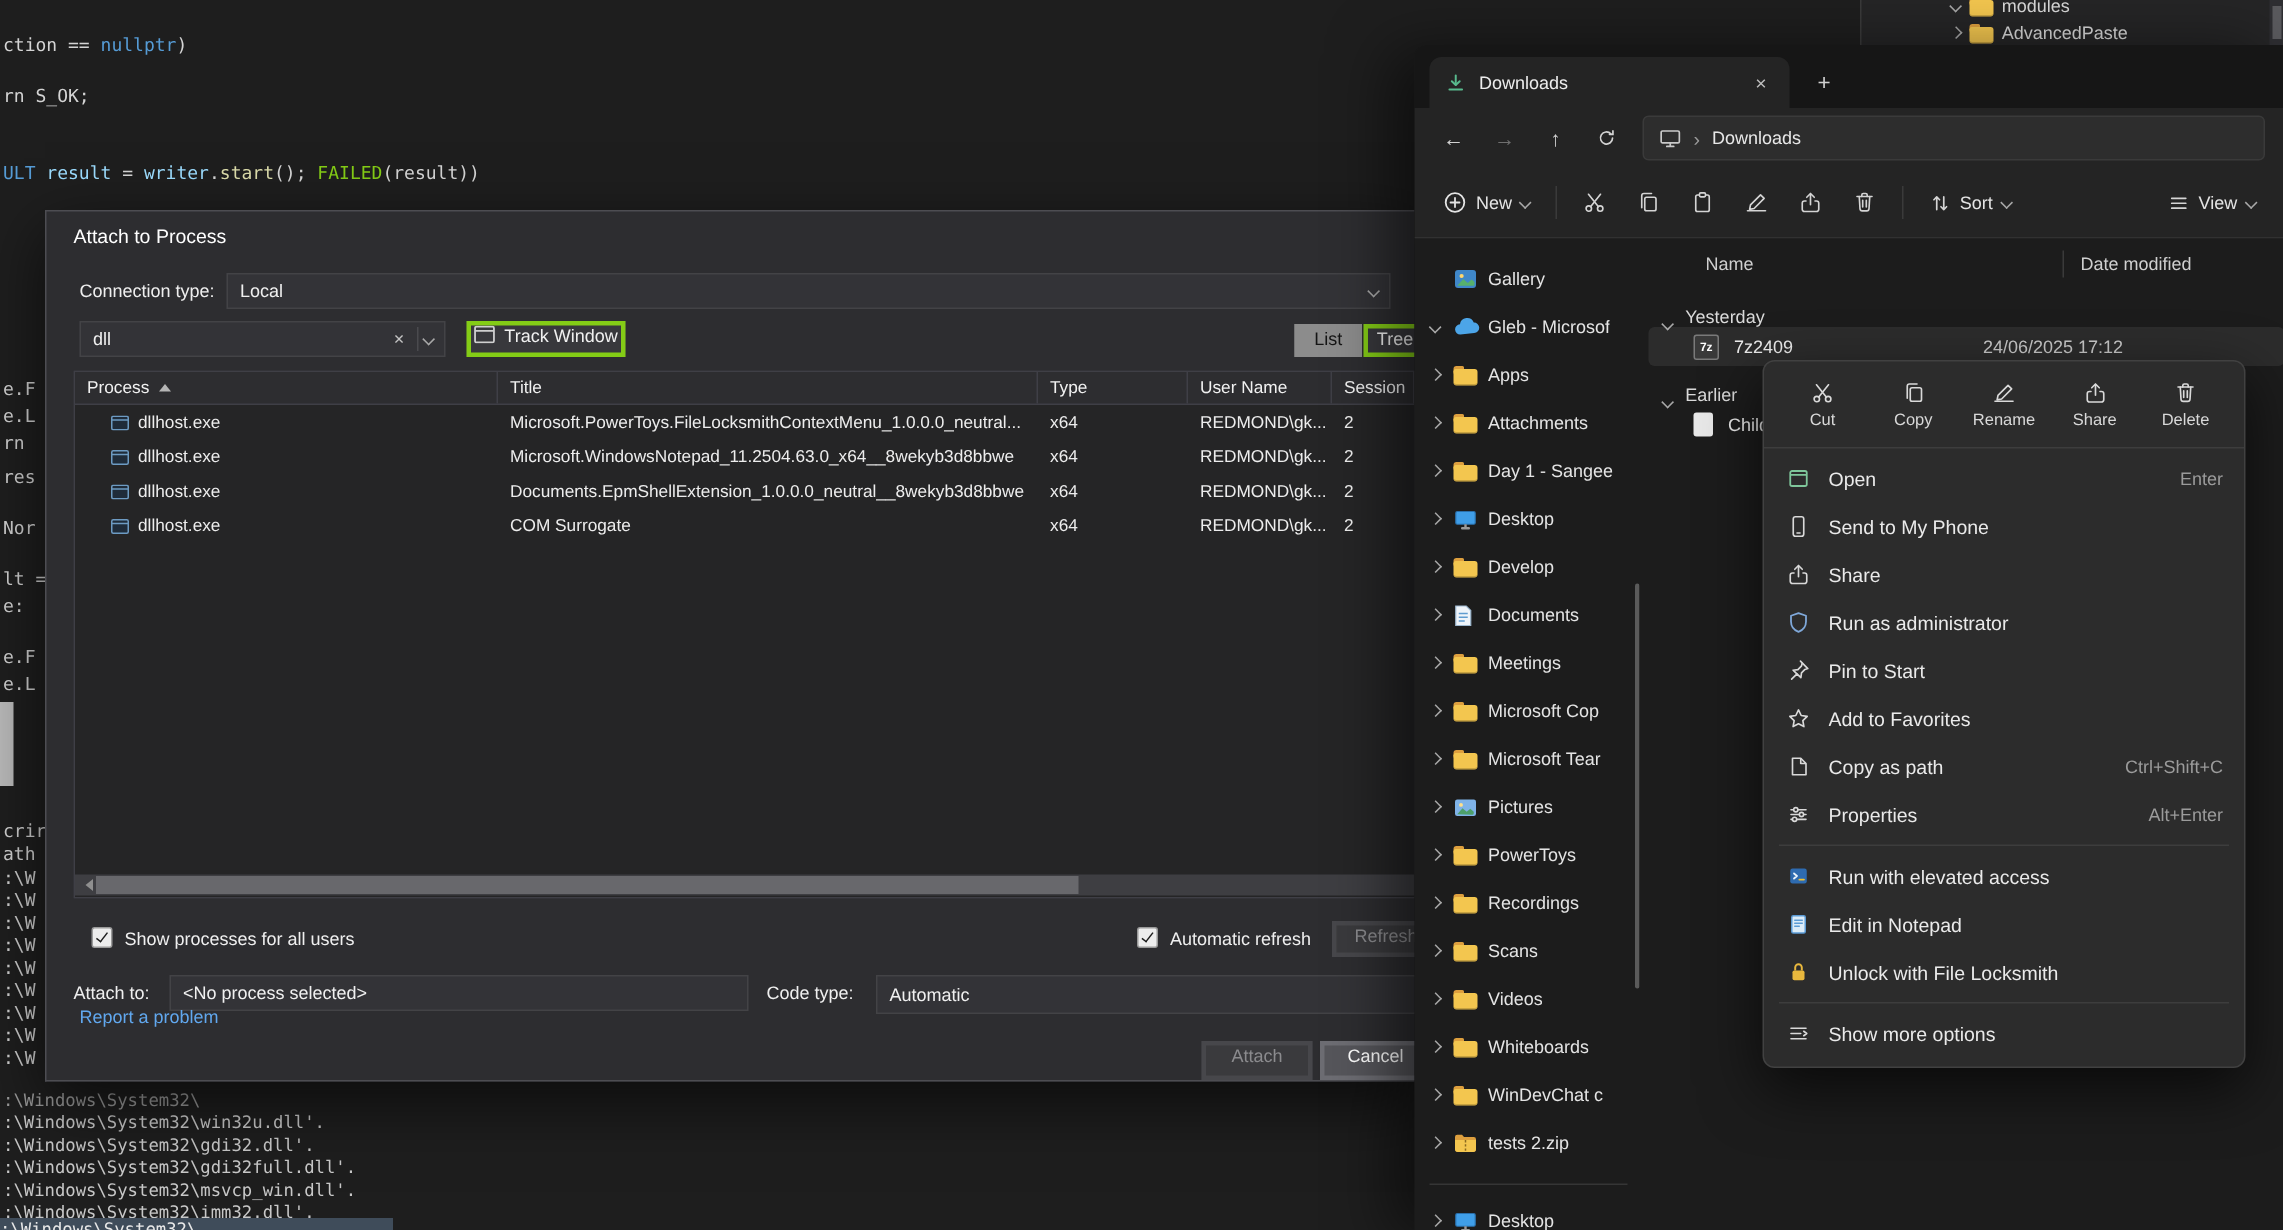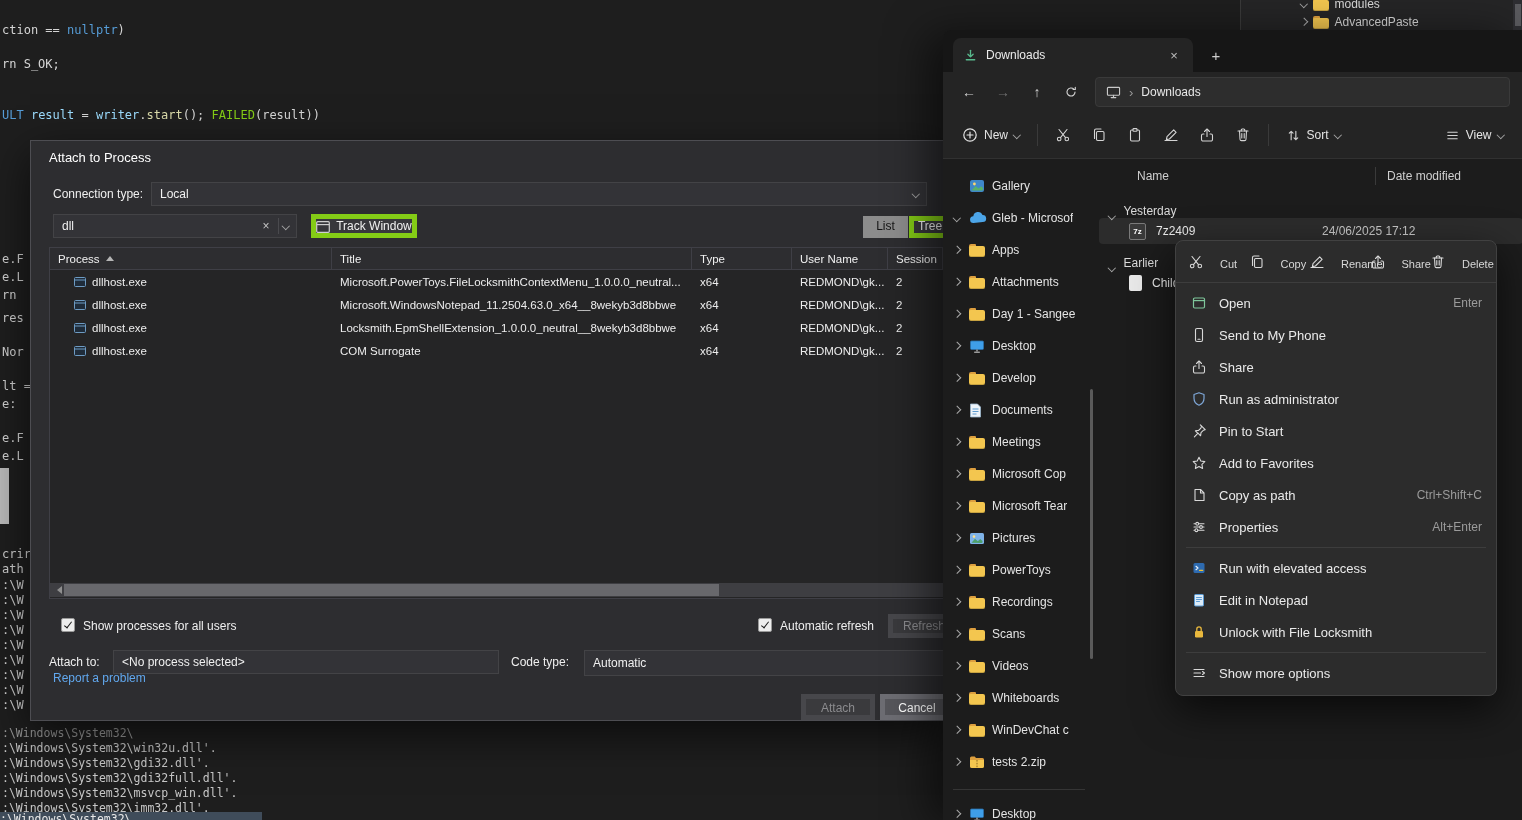--- a/index.html
+++ b/index.html
@@ -17,21 +17,21 @@
 .c-kw{color:#569cd6}.c-var{color:#9cdcfe}.c-fn{color:#dcdcaa}.c-macro{color:#84cc16}
 .left-block{position:absolute;left:0;top:468px;width:9px;height:56px;background:#b9b9b9}
 .out-hl{position:absolute;left:0;top:812px;width:262px;height:8px;background:#3f4c5a;overflow:hidden;font-family:"DejaVu Sans Mono",monospace;font-size:11.5px;color:#e8e8e8}
 
 
 .dlg{position:absolute;left:30px;top:140px;width:913px;height:581px;background:#2d2d30;border:1px solid #4d4d52;border-right:none;box-shadow:0 14px 40px rgba(0,0,0,.6);overflow:hidden;color:#f1f1f1;font-size:12px;z-index:5}
 .dlg .ttl{position:absolute;left:18px;top:9px;font-size:13px;color:#fff}
 .lbl{position:absolute;color:#efefef;font-size:12px;white-space:nowrap}
 .inp,.combo{position:absolute;background:#333337;border:1px solid #434346;display:flex;align-items:center;padding:0 8px;color:#f0f0f0;font-size:12px}
 .spacer{flex:1}
-.btn{position:absolute;display:flex;align-items:flex-end;justify-content:center;background:#38383c;border:5px solid #84cc16;color:#f0f0f0;font-size:12px}
+.btn{position:absolute;display:flex;align-items:flex-start;justify-content:center;background:#38383c;border:3px solid #84cc16;color:#f0f0f0;font-size:12px}
 .btn.light{background:#8c8c8c;border-color:#8c8c8c;color:#151515}
 .btn.disabled{background:#3a3a3d;border-color:#47474b;color:#8b8b8e}
 .btn.cancel{background:#56565b;border-color:#6d6d73;color:#fff}
 .link{position:absolute;color:#61a8ef;font-size:12px}
 .cb{position:absolute;width:14px;height:14px;background:#ededed;border:1px solid #9a9a9a;border-radius:2px}
 .cb i{position:absolute;left:4px;top:1px;width:4px;height:8px;border-right:1.8px solid #1c1c1c;border-bottom:1.8px solid #1c1c1c;transform:rotate(38deg)}
 .ptable{position:absolute;left:18px;top:106px;width:895px;height:352px;background:#252526;border:1px solid #3f3f46}
 .pt-head{display:flex;height:22px;background:#2d2d30;border-bottom:1px solid #3f3f46}
 .pt-head>div{display:flex;align-items:center;padding:0 8px;border-right:1px solid #3f3f46;font-size:11.5px;color:#f1f1f1;white-space:nowrap;overflow:hidden}
 .pt-row{display:flex;height:23px;align-items:center;font-size:11.5px;color:#ededed}
@@ -89,21 +89,21 @@
 .fl-row{position:absolute;left:4px;width:424px;height:26px;display:flex;align-items:center;padding-left:30px;border-radius:4px}
 .fl-row.sel{background:rgba(255,255,255,.07)}
 .fl-name{font-size:12px;color:#ececec;margin-left:10px;width:166px;white-space:nowrap;overflow:hidden}
 .fl-date{font-size:12px;color:#c9c9c9;white-space:nowrap}
 .ico-7z{width:17px;height:17px;background:#3a3a3a;border:1px solid #7a7a7a;border-radius:2px;color:#fff;font-size:8px;font-weight:bold;display:flex;align-items:center;justify-content:center;flex:none}
 .ico-file{width:13px;height:16px;background:#e8e8e8;border-radius:2px;flex:none}
 
 
 .ctx{position:absolute;left:1175px;top:240px;width:322px;background:#2c2c2c;border:1px solid #414141;border-radius:8px;box-shadow:0 14px 40px rgba(0,0,0,.65);padding:4px 0 6px;color:#eaeaea;z-index:50}
 .ctx-quick{display:flex;justify-content:space-between;padding:3px 12px 6px;border-bottom:1px solid #3d3d3d;margin-bottom:4px}
-.ctx-qa{display:flex;flex-direction:row;align-items:flex-end;gap:16px;width:54px;padding:6px 0;border-radius:4px}
+.ctx-qa{display:flex;flex-direction:column;align-items:center;gap:4px;width:54px;padding:6px 0;border-radius:4px}
 .ctx-qa .ql{font-size:11px;color:#d8d8d8}
 .ctx-item{display:flex;align-items:center;height:32px;padding:0 14px;gap:11px;font-size:13px}
 .ctx-item .mi{width:18px;display:flex;justify-content:center;flex:none}
 .ctx-item .lab{flex:1;white-space:nowrap;overflow:hidden}
 .ctx-item .sc{color:#9b9b9b;font-size:12px;white-space:nowrap}
 .ctx-sep{height:1px;background:#3d3d3d;margin:4px 10px}
 </style>
 </head>
 <body>
 
@@ -231,21 +231,21 @@
         <div class="pt-row">
           <div class="cw0" style="display:flex;align-items:center;padding:0">
               <span class="p-ico">
                 <svg width="12" height="10" viewBox="0 0 12 10">
                   <rect x=".5" y=".5" width="11" height="9" rx="1" fill="#1f2c3a" stroke="#6d9bc3"></rect>
                   <path d="M.5 3h11" stroke="#6d9bc3"></path>
                 </svg>
               </span>
               <span>dllhost.exe</span>
             </div>
-          <div class="cw1">Locksmith.EpmShellExtension_1.0.0.0_neutral__8wekyb3d8bbwe</div>
+          <div class="cw1">Documents.EpmShellExtension_1.0.0.0_neutral__8wekyb3d8bbwe</div>
           <div class="cw2">x64</div>
           <div class="cw3">REDMOND\gk...</div>
           <div class="cw4">2</div>
         </div>
         <div class="pt-row">
           <div class="cw0" style="display:flex;align-items:center;padding:0">
               <span class="p-ico">
                 <svg width="12" height="10" viewBox="0 0 12 10">
                   <rect x=".5" y=".5" width="11" height="9" rx="1" fill="#1f2c3a" stroke="#6d9bc3"></rect>
                   <path d="M.5 3h11" stroke="#6d9bc3"></path>

